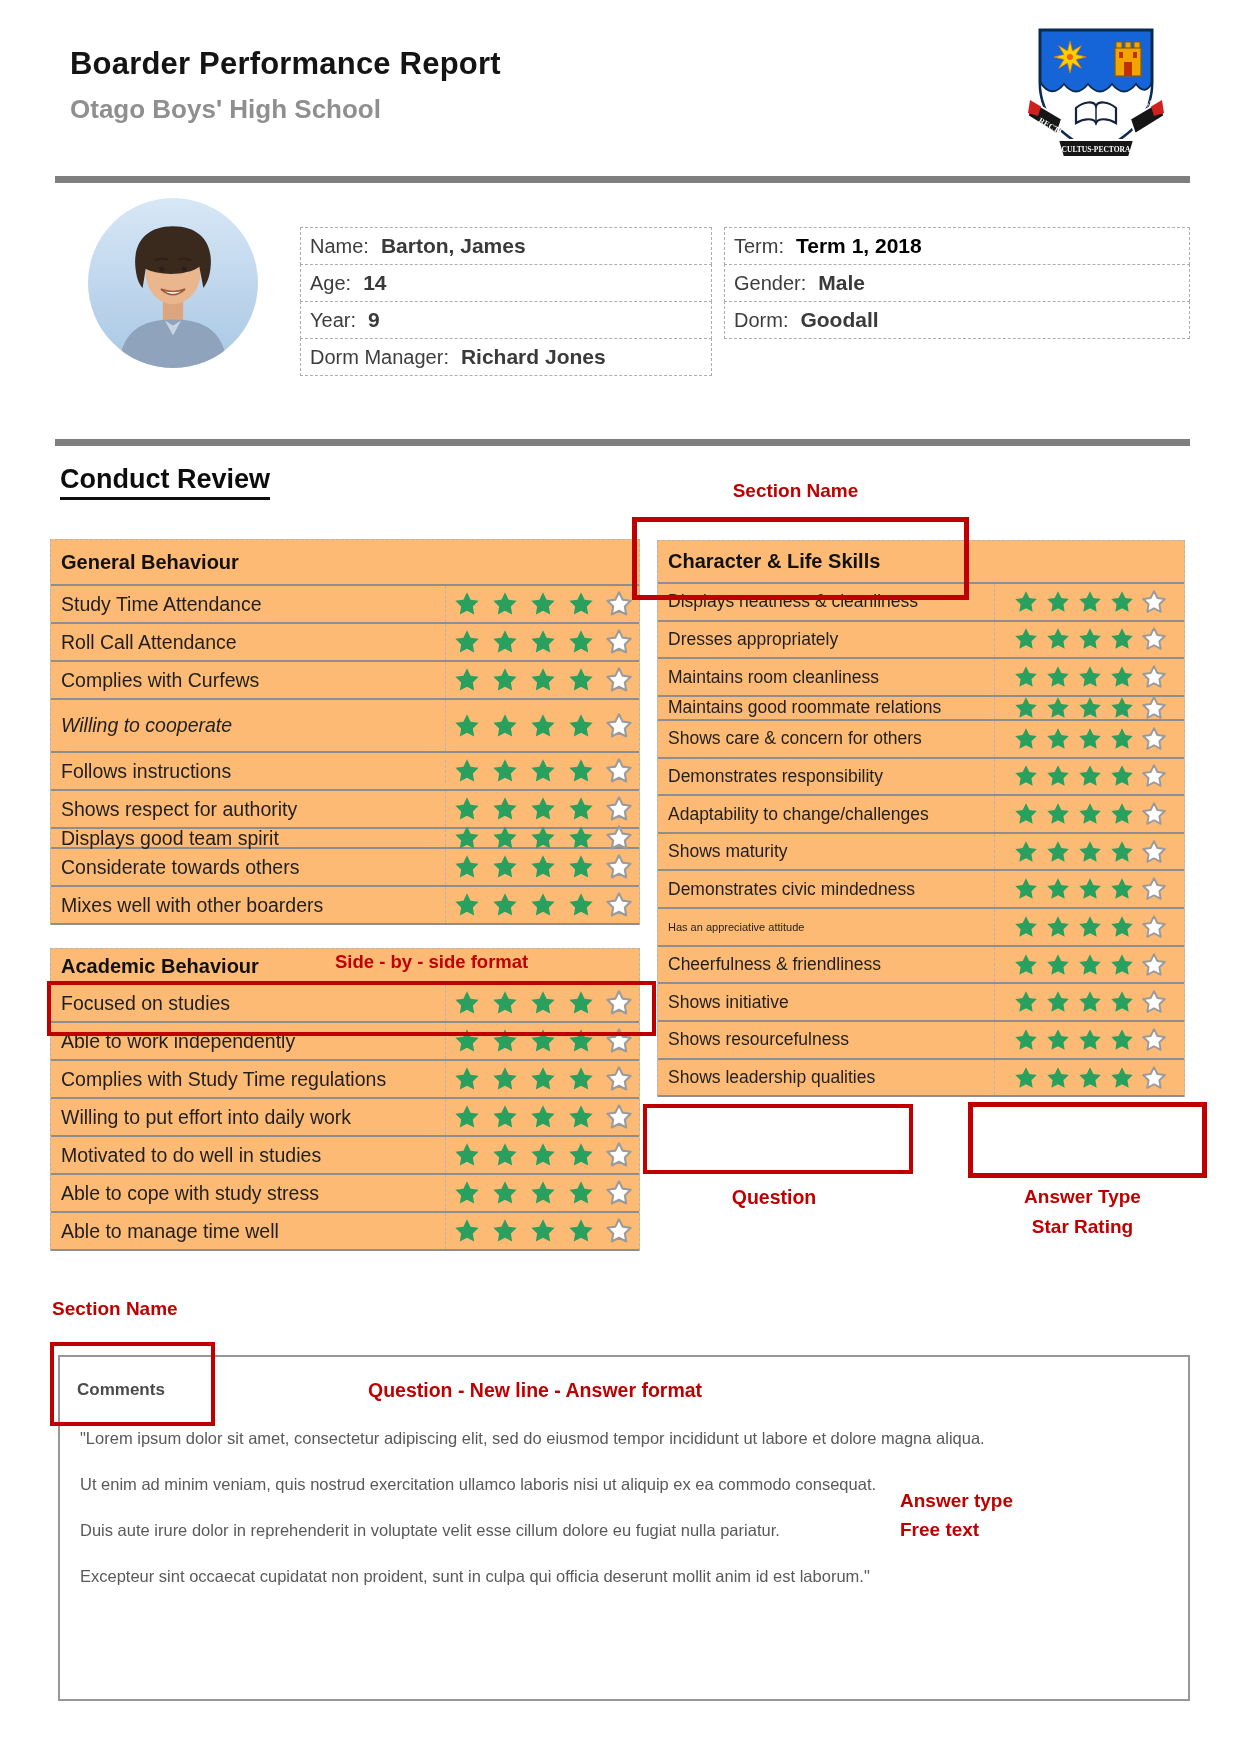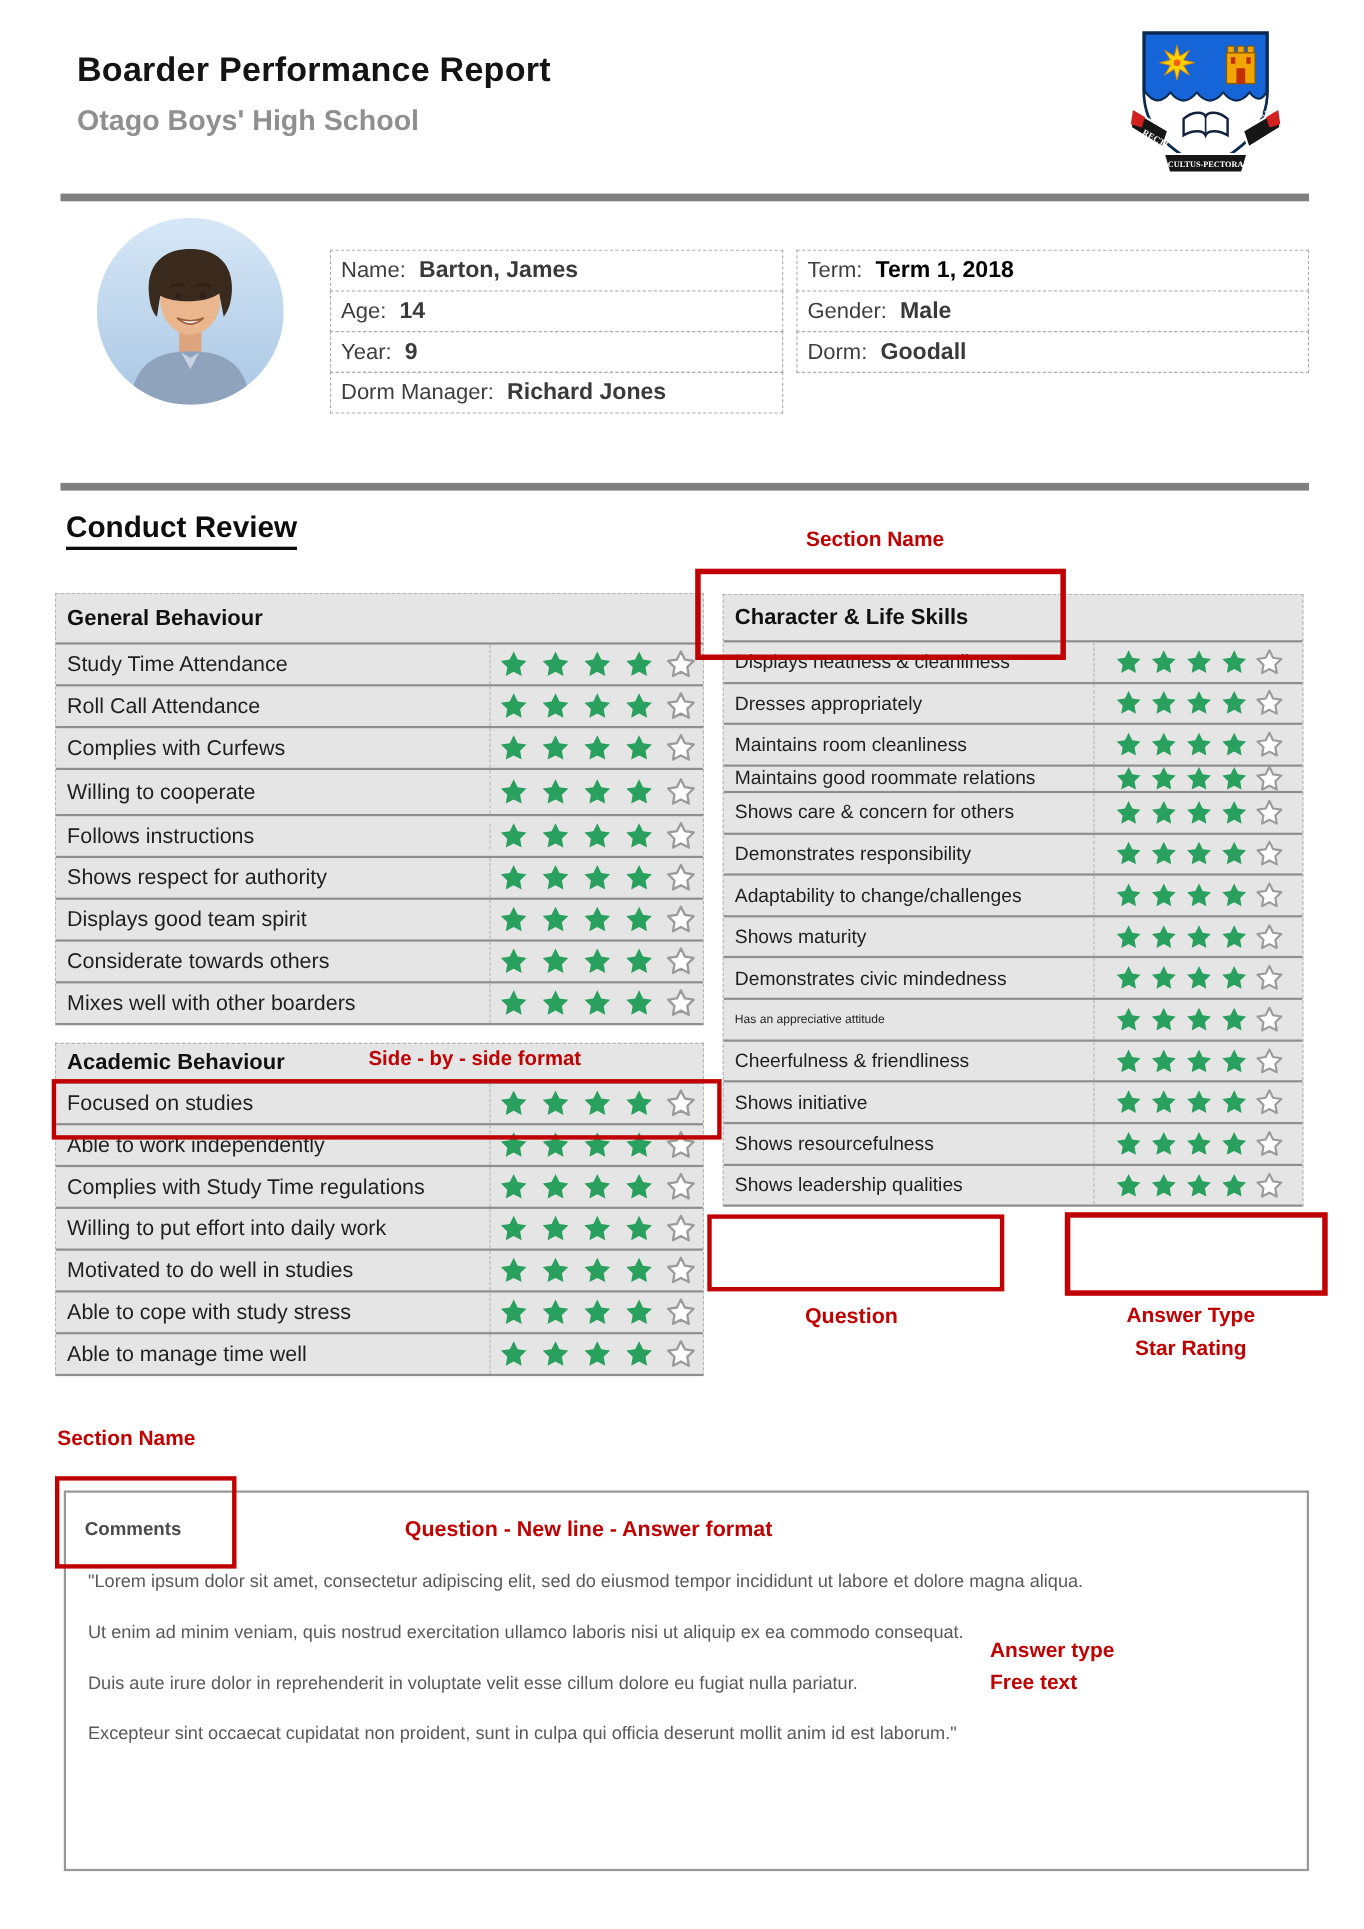--- a/index.html
+++ b/index.html
@@ -21,21 +21,21 @@
   .fcell{height:38px;box-sizing:border-box;border:1px dashed #aeaeae;margin-top:-1px;
          display:flex;align-items:center;padding-left:9px;background:#fff;}
   .flabel{font-size:20px;color:#3d3d3d;margin-right:12px;white-space:nowrap;}
   .fvalue{font-size:21px;font-weight:600;color:#3a3a3a;white-space:nowrap;}
   .fvalue.bold{font-weight:700;color:#000;}
 
   
   .conduct-heading{position:absolute;left:60px;top:464px;font-size:27px;font-weight:700;color:#0d0d0d;
                    border-bottom:3px solid #0d0d0d;padding-bottom:2px;}
 
-  .rating-table{position:absolute;box-sizing:border-box;border:1px dashed #b4b4b4;border-bottom:none;background:#e5e5e5;}
+  .rating-table{position:absolute;box-sizing:border-box;border:1px dashed #b4b4b4;border-bottom:none;background:#fdba74;}
   .tbl-header{box-sizing:border-box;display:flex;align-items:center;padding-left:10px;
               font-weight:700;color:#111;border-bottom:2px solid #8e8e8e;}
   .trow{display:flex;box-sizing:border-box;border-bottom:2px solid #8e8e8e;align-items:stretch;}
   .tq{box-sizing:border-box;display:flex;align-items:center;padding-left:10px;
       border-right:1px dashed #b4b4b4;color:#1f1f1f;}
   .tstars{flex:1;display:flex;align-items:center;justify-content:center;}
 
   
   .ann{position:absolute;color:#c00000;font-weight:700;z-index:30;}
   .redbox{position:absolute;border:4px solid #c00000;background:transparent;z-index:25;}
@@ -205,21 +205,21 @@
             <polygon points="12,2 15.09,8.26 22,9.27 17,14.14 18.18,21.02 12,17.77 5.82,21.02 7,14.14 2,9.27 8.91,8.26" fill="#2aa05e" stroke="#2aa05e" stroke-width="0" stroke-linejoin="round"></polygon>
           </svg>
           <svg width="28" height="28" viewBox="0 0 24 24">
             <polygon points="12,2 15.09,8.26 22,9.27 17,14.14 18.18,21.02 12,17.77 5.82,21.02 7,14.14 2,9.27 8.91,8.26" fill="#2aa05e" stroke="#2aa05e" stroke-width="0" stroke-linejoin="round"></polygon>
           </svg>
           <svg width="28" height="28" viewBox="0 0 24 24">
             <polygon points="12,2 15.09,8.26 22,9.27 17,14.14 18.18,21.02 12,17.77 5.82,21.02 7,14.14 2,9.27 8.91,8.26" fill="#ffffff" stroke="#9b9b9b" stroke-width="1.8" stroke-linejoin="round"></polygon>
           </svg>
         </div>
       </div>
-      <div class="trow" style="height: 42px;">
+      <div class="trow" style="height: 53px; font-style: italic;">
         <div class="tq" style="flex: 0 0 395px; font-size: 19.5px;">Willing to cooperate</div>
         <div class="tstars" style="gap: 10px;">
           <svg width="28" height="28" viewBox="0 0 24 24">
             <polygon points="12,2 15.09,8.26 22,9.27 17,14.14 18.18,21.02 12,17.77 5.82,21.02 7,14.14 2,9.27 8.91,8.26" fill="#2aa05e" stroke="#2aa05e" stroke-width="0" stroke-linejoin="round"></polygon>
           </svg>
           <svg width="28" height="28" viewBox="0 0 24 24">
             <polygon points="12,2 15.09,8.26 22,9.27 17,14.14 18.18,21.02 12,17.77 5.82,21.02 7,14.14 2,9.27 8.91,8.26" fill="#2aa05e" stroke="#2aa05e" stroke-width="0" stroke-linejoin="round"></polygon>
           </svg>
           <svg width="28" height="28" viewBox="0 0 24 24">
             <polygon points="12,2 15.09,8.26 22,9.27 17,14.14 18.18,21.02 12,17.77 5.82,21.02 7,14.14 2,9.27 8.91,8.26" fill="#2aa05e" stroke="#2aa05e" stroke-width="0" stroke-linejoin="round"></polygon>
@@ -265,21 +265,21 @@
             <polygon points="12,2 15.09,8.26 22,9.27 17,14.14 18.18,21.02 12,17.77 5.82,21.02 7,14.14 2,9.27 8.91,8.26" fill="#2aa05e" stroke="#2aa05e" stroke-width="0" stroke-linejoin="round"></polygon>
           </svg>
           <svg width="28" height="28" viewBox="0 0 24 24">
             <polygon points="12,2 15.09,8.26 22,9.27 17,14.14 18.18,21.02 12,17.77 5.82,21.02 7,14.14 2,9.27 8.91,8.26" fill="#2aa05e" stroke="#2aa05e" stroke-width="0" stroke-linejoin="round"></polygon>
           </svg>
           <svg width="28" height="28" viewBox="0 0 24 24">
             <polygon points="12,2 15.09,8.26 22,9.27 17,14.14 18.18,21.02 12,17.77 5.82,21.02 7,14.14 2,9.27 8.91,8.26" fill="#ffffff" stroke="#9b9b9b" stroke-width="1.8" stroke-linejoin="round"></polygon>
           </svg>
         </div>
       </div>
-      <div class="trow" style="height: 38px;">
+      <div class="trow" style="height: 20px;">
         <div class="tq" style="flex: 0 0 395px; font-size: 19.5px;">Displays good team spirit</div>
         <div class="tstars" style="gap: 10px;">
           <svg width="28" height="28" viewBox="0 0 24 24">
             <polygon points="12,2 15.09,8.26 22,9.27 17,14.14 18.18,21.02 12,17.77 5.82,21.02 7,14.14 2,9.27 8.91,8.26" fill="#2aa05e" stroke="#2aa05e" stroke-width="0" stroke-linejoin="round"></polygon>
           </svg>
           <svg width="28" height="28" viewBox="0 0 24 24">
             <polygon points="12,2 15.09,8.26 22,9.27 17,14.14 18.18,21.02 12,17.77 5.82,21.02 7,14.14 2,9.27 8.91,8.26" fill="#2aa05e" stroke="#2aa05e" stroke-width="0" stroke-linejoin="round"></polygon>
           </svg>
           <svg width="28" height="28" viewBox="0 0 24 24">
             <polygon points="12,2 15.09,8.26 22,9.27 17,14.14 18.18,21.02 12,17.77 5.82,21.02 7,14.14 2,9.27 8.91,8.26" fill="#2aa05e" stroke="#2aa05e" stroke-width="0" stroke-linejoin="round"></polygon>

